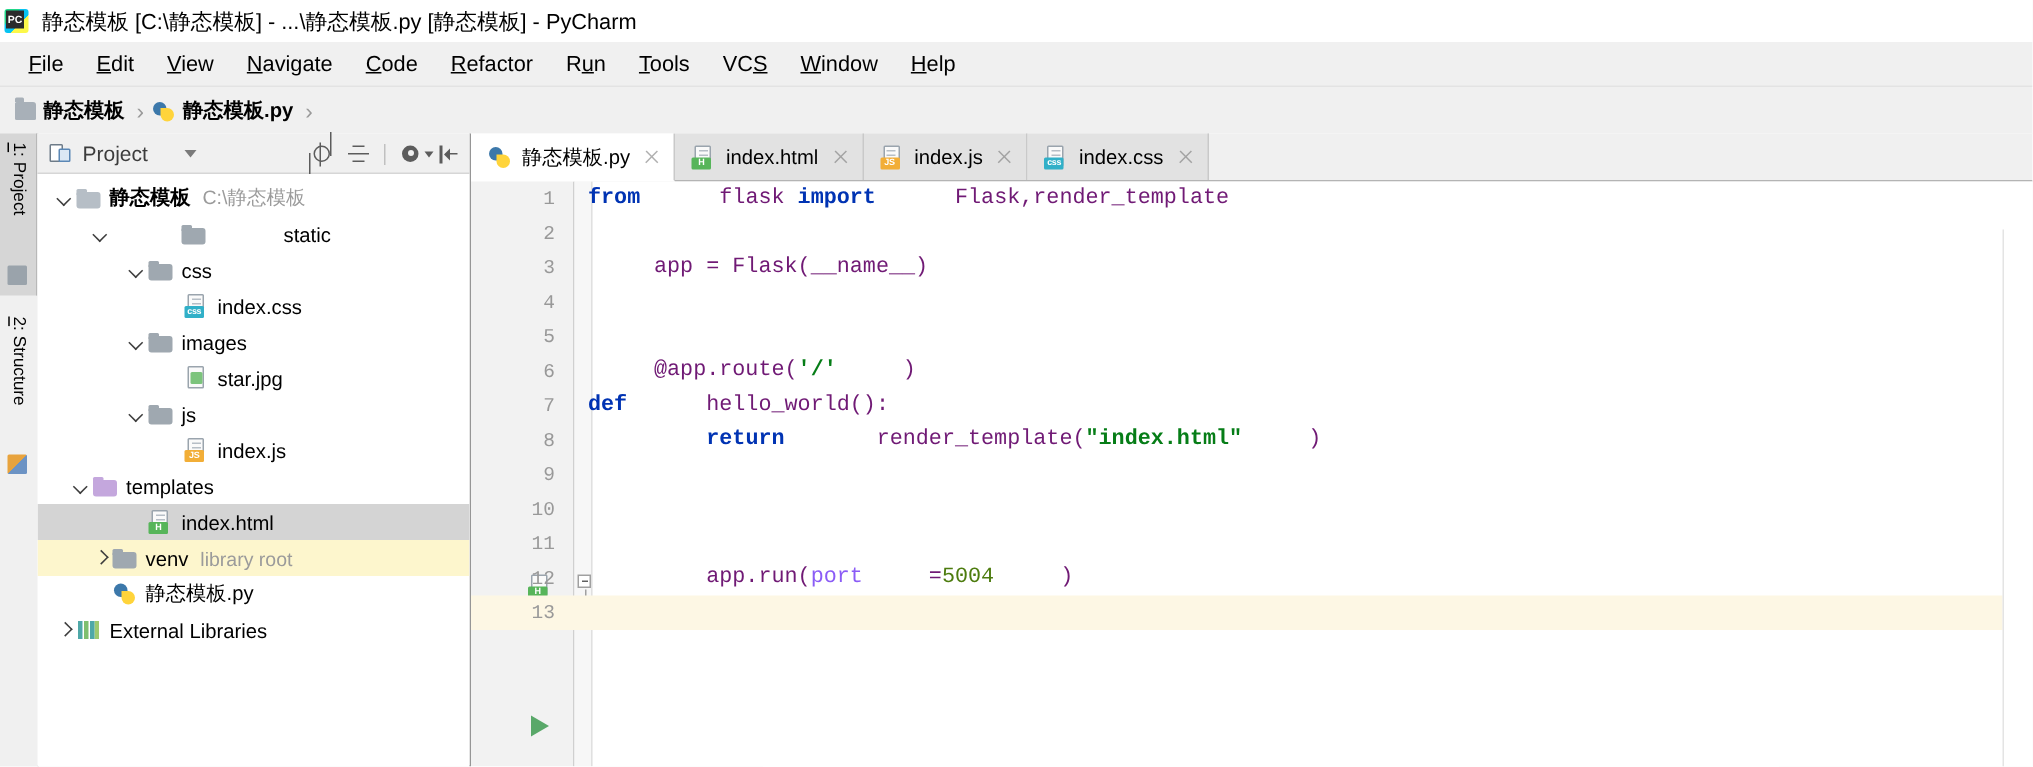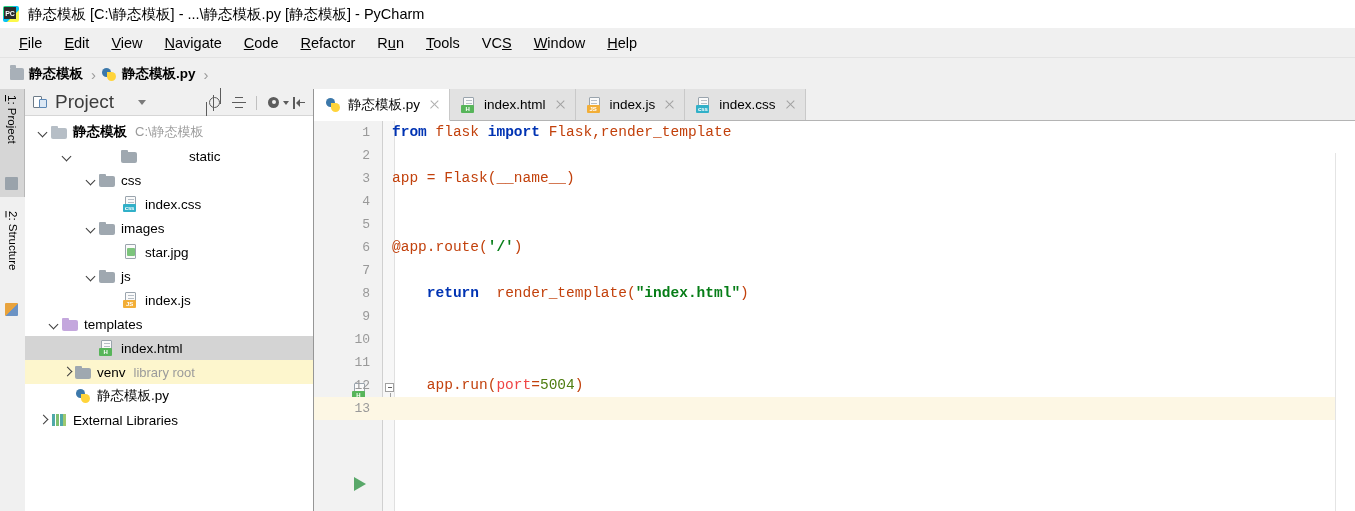--- a/index.html
+++ b/index.html
@@ -176,21 +176,21 @@
     border: 1.4px solid #6d7b88; background: #ffffff;
     box-sizing: border-box; border-radius: 1px;
   }
   .ph-icon::after {
     content: ""; position: absolute; left: 6px; top: 4px;
     width: 8px; height: 9px;
     border: 1.4px solid #5b87b5; background: #dce8f4;
     box-sizing: border-box; border-radius: 1px;
   }
   #ph-title {
-    margin-left: 7px; font-size: 19px; color: #3c3c3c;
+    margin-left: 7px; font-size: 14px; color: #3c3c3c;
     white-space: nowrap;
   }
   .caret-down {
     width: 0; height: 0;
     border-left: 4.5px solid transparent;
     border-right: 4.5px solid transparent;
     border-top: 5px solid #7a7a7a;
   }
   #ph-caret { margin-left: 24px; }
   #ph-tools {
@@ -472,22 +472,22 @@
   }
   .ctext {
     position: absolute; left: 78px; top: 0;
     font-family: "Liberation Mono", monospace;
     font-size: 14.5px;
     color: #080808;
   }
   .kw  { color: #0033b3; font-weight: bold; }
   .str { color: #067d17; font-weight: bold; }
   .num { color: #4d7c0f; }
-  .param { color: #ef4444; }
-  .plain { color: #c2410c; }
+  .param { color: #8b5cf6; }
+  .plain { color: #701a75; padding-left: 44px; }
 
   
   #gut-html {
     position: absolute; left: 38px; top: 262px;
     width: 16px; height: 16px;
   }
   #gut-html .pg {
     position: absolute; left: 2px; top: 0;
     width: 11px; height: 14px;
     background: #fafafa; border: 1px solid #9aa4ad;
@@ -724,21 +724,21 @@
       <div id="gut-run"></div>
       <div class="fold-mark" id="fold-open"></div>
       <div class="fold-mark" id="fold-end"></div>
       <div id="code-lines">
           <div class="code-line"><span class="ln">1</span><span class="ctext"><span class="kw">from</span><span class="plain"> flask </span><span class="kw">import</span><span class="plain"> Flask,render_template</span></span></div>
           <div class="code-line"><span class="ln">2</span><span class="ctext"></span></div>
           <div class="code-line"><span class="ln">3</span><span class="ctext"><span class="plain">app = Flask(__name__)</span></span></div>
           <div class="code-line"><span class="ln">4</span><span class="ctext"></span></div>
           <div class="code-line"><span class="ln">5</span><span class="ctext"></span></div>
           <div class="code-line"><span class="ln">6</span><span class="ctext"><span class="plain">@app.route(</span><span class="str">'/'</span><span class="plain">)</span></span></div>
-          <div class="code-line"><span class="ln">7</span></div>
+          <div class="code-line"><span class="ln">7</span><span class="ctext"><span class="kw">def</span><span class="plain"> hello_world():</span></span></div>
           <div class="code-line"><span class="ln">8</span><span class="ctext"><span class="plain">    </span><span class="kw">return</span><span class="plain">  render_template(</span><span class="str">"index.html"</span><span class="plain">)</span></span></div>
           <div class="code-line"><span class="ln">9</span><span class="ctext"></span></div>
           <div class="code-line"><span class="ln">10</span><span class="ctext"></span></div>
           <div class="code-line"><span class="ln">11</span></div>
           <div class="code-line"><span class="ln">12</span><span class="ctext"><span class="plain">    app.run(</span><span class="param">port</span><span class="plain">=</span><span class="num">5004</span><span class="plain">)</span></span></div>
           <div class="code-line caret"><span class="ln">13</span><span class="ctext"></span></div>
         </div>
       <div id="right-margin"></div>
     </div>
   </div>

